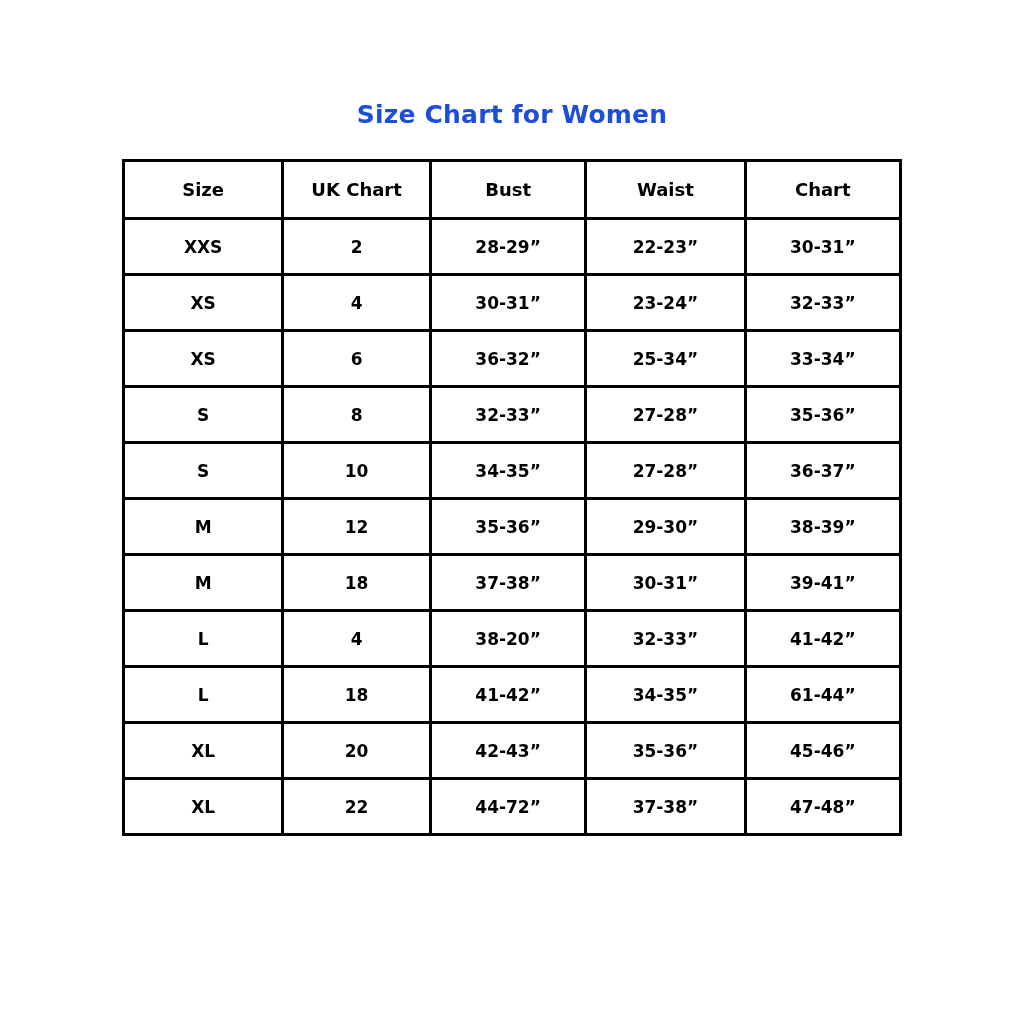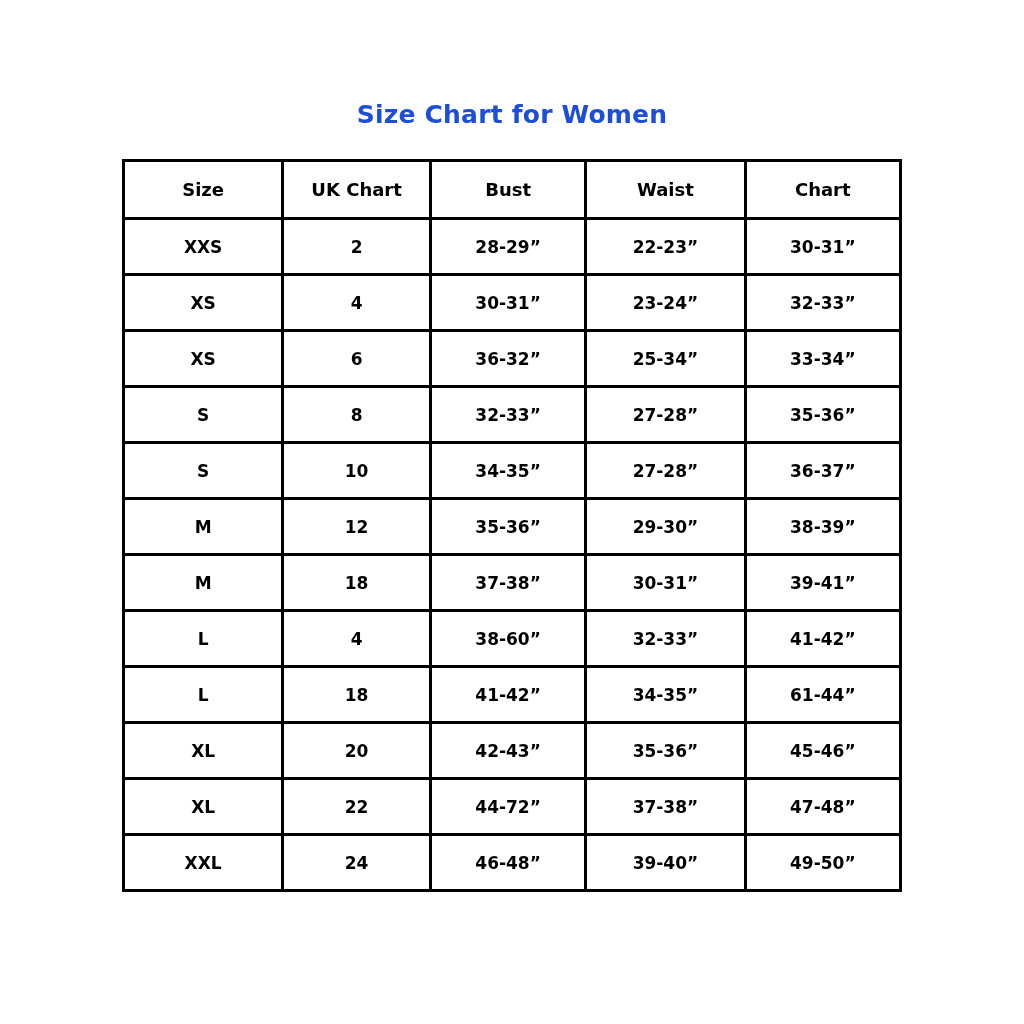--- a/index.html
+++ b/index.html
@@ -134,21 +134,21 @@
         <tr>
           <td>M</td>
           <td>18</td>
           <td>37-38”</td>
           <td>30-31”</td>
           <td>39-41”</td>
         </tr>
         <tr>
           <td>L</td>
           <td>4</td>
-          <td>38-60”</td>
+          <td>38-20”</td>
           <td>32-33”</td>
           <td>41-42”</td>
         </tr>
         <tr>
           <td>L</td>
           <td>18</td>
           <td>41-42”</td>
           <td>34-35”</td>
           <td>61-44”</td>
         </tr>
@@ -159,24 +159,17 @@
           <td>35-36”</td>
           <td>45-46”</td>
         </tr>
         <tr>
           <td>XL</td>
           <td>22</td>
           <td>44-72”</td>
           <td>37-38”</td>
           <td>47-48”</td>
         </tr>
-        <tr>
-          <td>XXL</td>
-          <td>24</td>
-          <td>46-48”</td>
-          <td>39-40”</td>
-          <td>49-50”</td>
-        </tr>
       </tbody>
     </table>
   </div>
 
 </div>
 
 </body></html>

